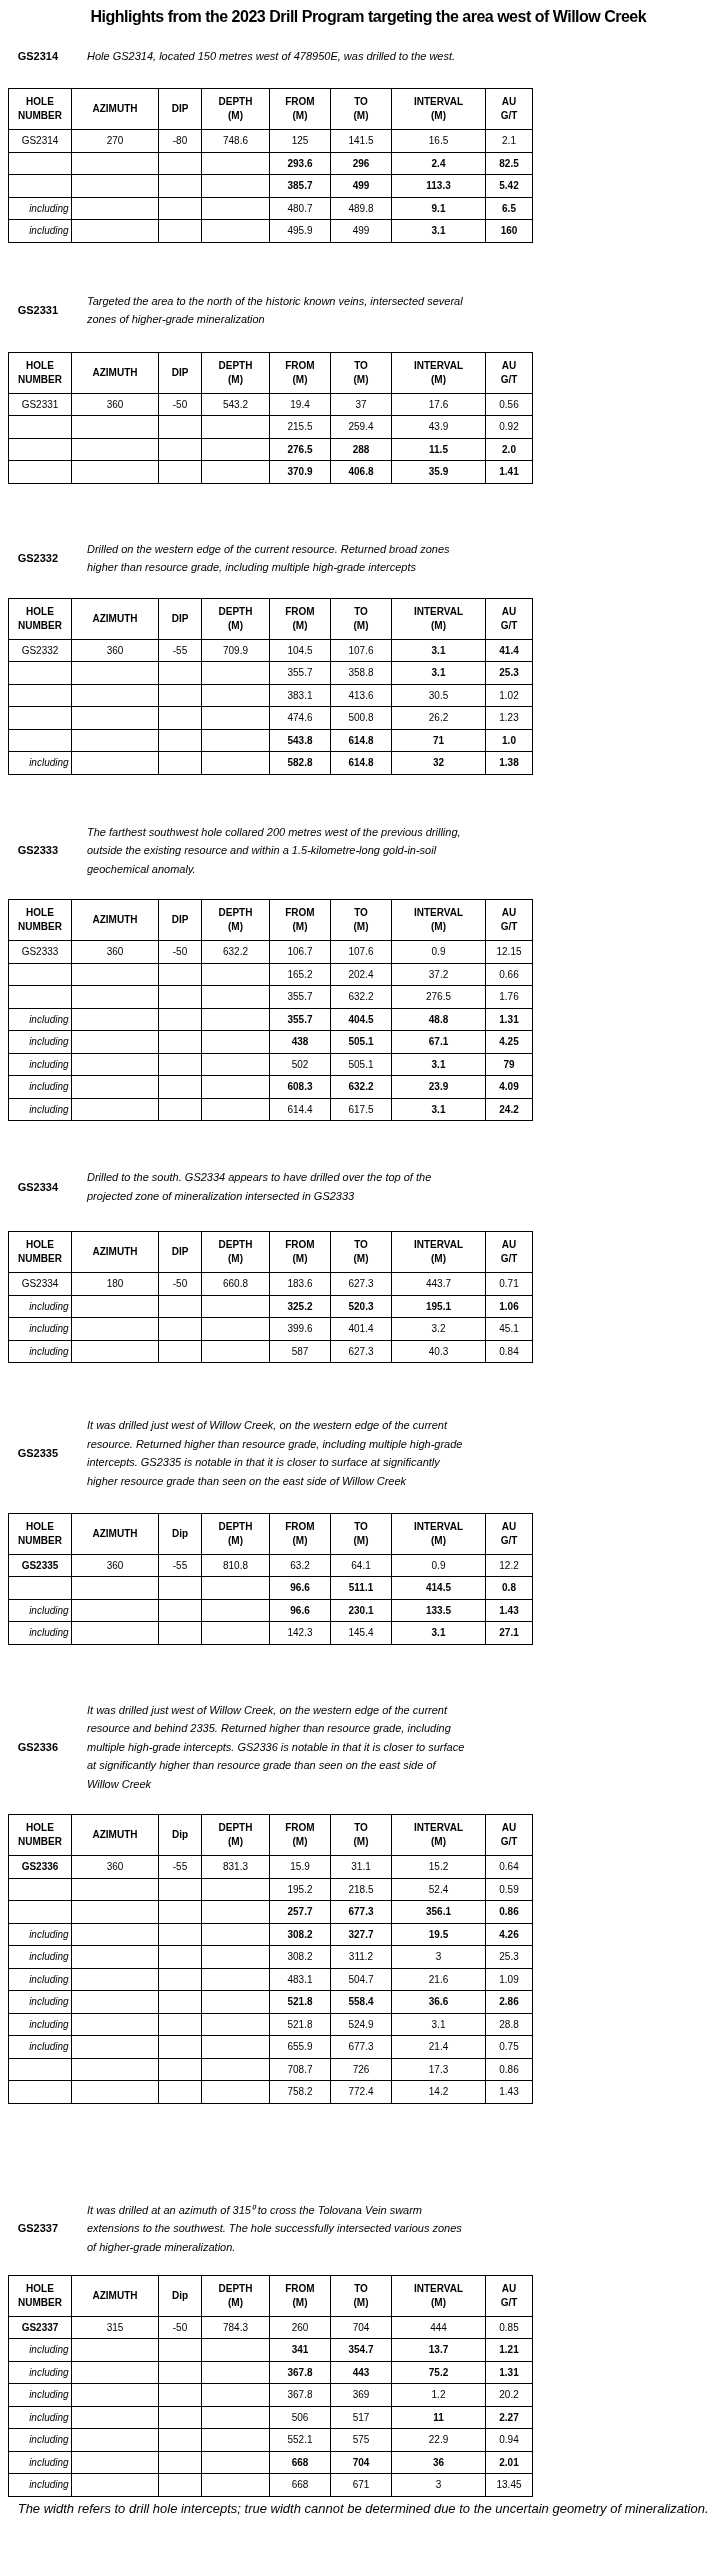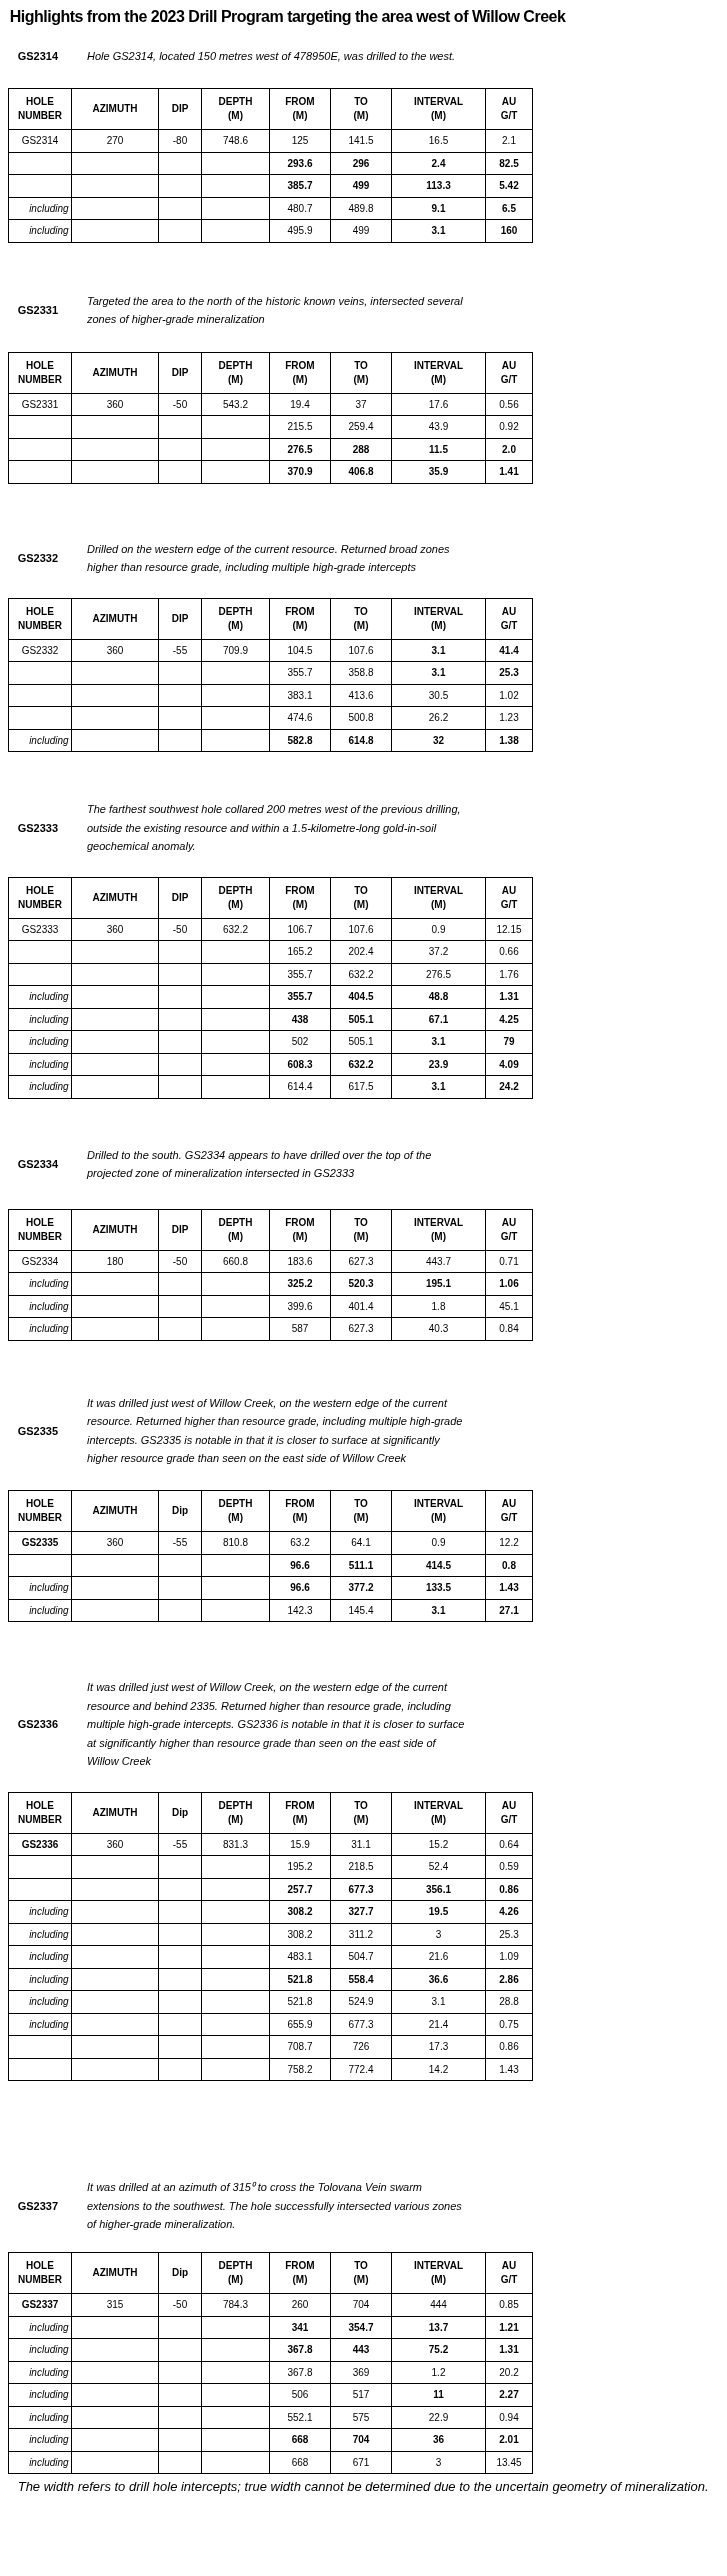--- a/index.html
+++ b/index.html
@@ -7,20 +7,21 @@
   body {
     width:727px; height:2576px;
     font-family:"Liberation Sans", sans-serif;
     color:#000; overflow:hidden;
   }
   .title {
     margin:6.4px 0 0 9.7px;
     font-size:16px; line-height:21px;
     font-weight:700; letter-spacing:-0.5px;
     white-space:nowrap;
+    text-align:center;
   }
   .section { }
   .intro { display:flex; }
   .intro .label {
     width:87px; padding-left:17.7px; flex:0 0 87px;
     display:flex; align-items:center;
     font-weight:700; font-size:11px;
   }
   .intro .desc {
     flex:0 0 483px; width:483px;
@@ -309,20 +310,30 @@
               <td></td>
               <td></td>
               <td></td>
               <td></td>
               <td>474.6</td>
               <td>500.8</td>
               <td>26.2</td>
               <td>1.23</td>
             </tr>
             <tr>
+              <td></td>
+              <td></td>
+              <td></td>
+              <td></td>
+              <td class="b">543.8</td>
+              <td class="b">614.8</td>
+              <td class="b">71</td>
+              <td class="b">1.0</td>
+            </tr>
+            <tr>
               <td class="inc">including</td>
               <td></td>
               <td></td>
               <td></td>
               <td class="b">582.8</td>
               <td class="b">614.8</td>
               <td class="b">32</td>
               <td class="b">1.38</td>
             </tr>
           </tbody>
@@ -506,21 +517,21 @@
               <td class="b">195.1</td>
               <td class="b">1.06</td>
             </tr>
             <tr>
               <td class="inc">including</td>
               <td></td>
               <td></td>
               <td></td>
               <td>399.6</td>
               <td>401.4</td>
-              <td>1.8</td>
+              <td>3.2</td>
               <td>45.1</td>
             </tr>
             <tr>
               <td class="inc">including</td>
               <td></td>
               <td></td>
               <td></td>
               <td>587</td>
               <td>627.3</td>
               <td>40.3</td>
@@ -587,21 +598,21 @@
               <td class="b">511.1</td>
               <td class="b">414.5</td>
               <td class="b">0.8</td>
             </tr>
             <tr>
               <td class="inc">including</td>
               <td></td>
               <td></td>
               <td></td>
               <td class="b">96.6</td>
-              <td class="b">377.2</td>
+              <td class="b">230.1</td>
               <td class="b">133.5</td>
               <td class="b">1.43</td>
             </tr>
             <tr>
               <td class="inc">including</td>
               <td></td>
               <td></td>
               <td></td>
               <td>142.3</td>
               <td>145.4</td>

